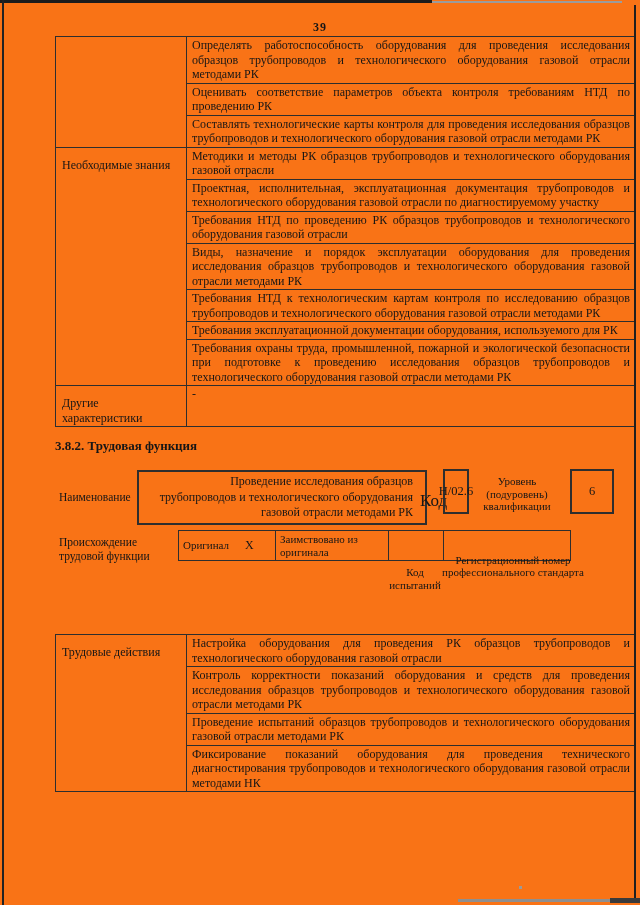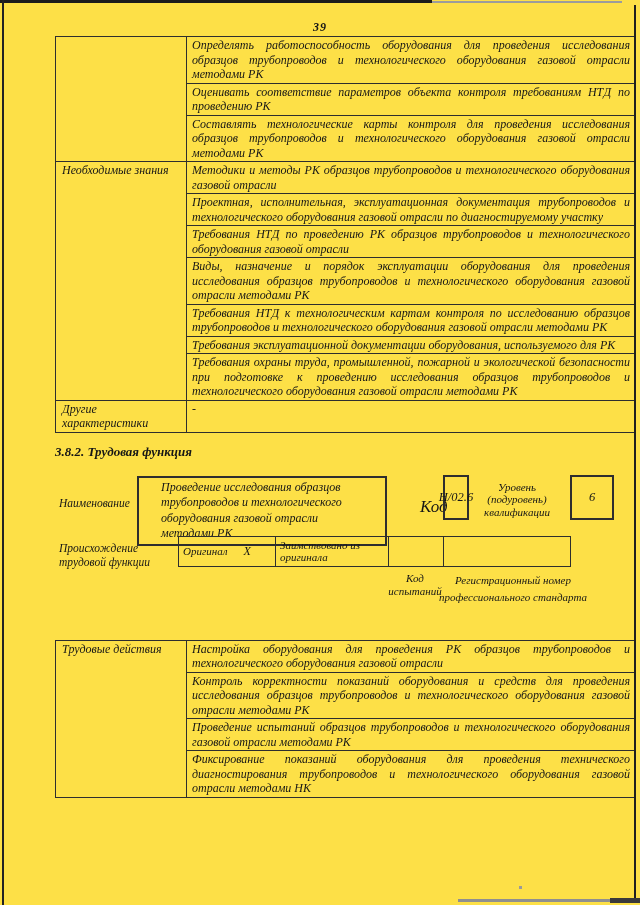--- a/index.html
+++ b/index.html
@@ -1,23 +1,22 @@
 <!DOCTYPE html>
 <html><head>
 <meta charset="utf-8">
 <style>
   html,body{margin:0;padding:0;background:#e8e8e8;}
   .page{
     position:relative;
     width:640px;height:905px;
-    background:#fde047;
+    background:#f97316;
     overflow:hidden;
     font-family:"Liberation Serif","DejaVu Serif",serif;
     color:#161616;
-    font-style:italic;
   }
   
   .scan-top-black{position:absolute;left:0;top:0;width:432px;height:3px;background:#1c1c1c;}
   .scan-top-gray{position:absolute;left:432px;top:1px;width:190px;height:2px;background:#9c9c9c;}
   .scan-left{position:absolute;left:2px;top:0;width:2px;height:905px;background:#222;}
   .scan-right{position:absolute;left:634px;top:5px;width:2px;height:893px;background:#1f1f1f;}
   .scan-bottom-gray{position:absolute;left:458px;top:899px;width:152px;height:3px;background:#8f8f8f;}
   .scan-bottom-dark{position:absolute;left:610px;top:898px;width:30px;height:5px;background:#3a3a3a;}
   .scan-dot{position:absolute;left:519px;top:886px;width:3px;height:3px;background:#9a9a9a;}
 
@@ -31,36 +30,36 @@
     margin-left:55px;
     width:558px;
     table-layout:fixed;
   }
   table.doc td{
     border:1.5px solid #2e2e2e;
     vertical-align:top;
     font-size:12px;
     line-height:14.5px;
   }
-  td.lcol{width:120px;padding:1px 4px 1px 6px;}
+  td.lcol{width:120px;padding:10px 4px 1px 6px;}
   td.rcol{width:438px;padding:1px 5px;text-align:justify;}
 
   .t1{}
 
   .section-title{
     margin:11px 0 0 55px;
     font-size:13px;font-weight:bold;
   }
 
   .fn-header{position:relative;height:56px;margin-top:15px;}
   .fn-name-label{position:absolute;left:59px;top:22px;font-size:11.5px;}
   .fn-name-box{
-    position:absolute;left:137px;top:1px;width:250px;height:auto;min-height:44px;
+    position:absolute;left:137px;top:1px;width:290px;height:auto;min-height:44px;
     border:2px solid #2e2e2e;
-    padding:2px 22px;font-size:12px;line-height:15.5px;text-align:left;
+    padding:2px 12px;font-size:12px;line-height:15.5px;text-align:right;
     box-sizing:border-box;
   }
   .fn-code-label{position:absolute;left:420px;top:22px;font-size:17px;}
   .fn-code-box{
     position:absolute;left:443px;top:0px;width:26px;height:45px;
     border:2px solid #2e2e2e;
     display:flex;align-items:center;justify-content:center;
     font-size:12.5px;box-sizing:border-box;
   }
   .fn-level-label{
@@ -89,22 +88,22 @@
   td.oc1{width:97px;font-size:11.5px;}
   td.oc2{width:113px;}
   td.oc3{width:55px;}
   td.oc4{width:127px;}
   .orig-mark{display:inline-block;margin-left:16px;font-size:12px;}
   .origin-code-label{
     position:absolute;left:380px;top:36px;width:70px;
     text-align:center;font-size:11px;line-height:13px;
   }
   .origin-reg-label{
-    position:absolute;left:437px;top:36px;width:152px;
-    text-align:center;font-size:11px;line-height:17px;
+    position:absolute;left:437px;top:24px;width:152px;
+    text-align:center;font-size:11px;line-height:12px;
   }
 
   .t2{margin-top:28px;}
 </style>
 </head>
 <body>
 
 <div class="page">
 
   <div class="scan-top-black"></div>

